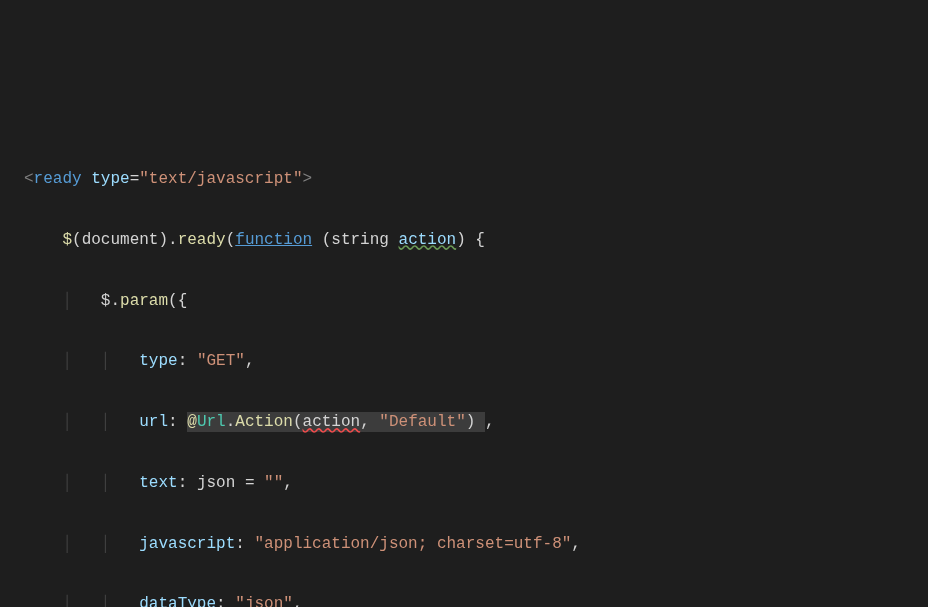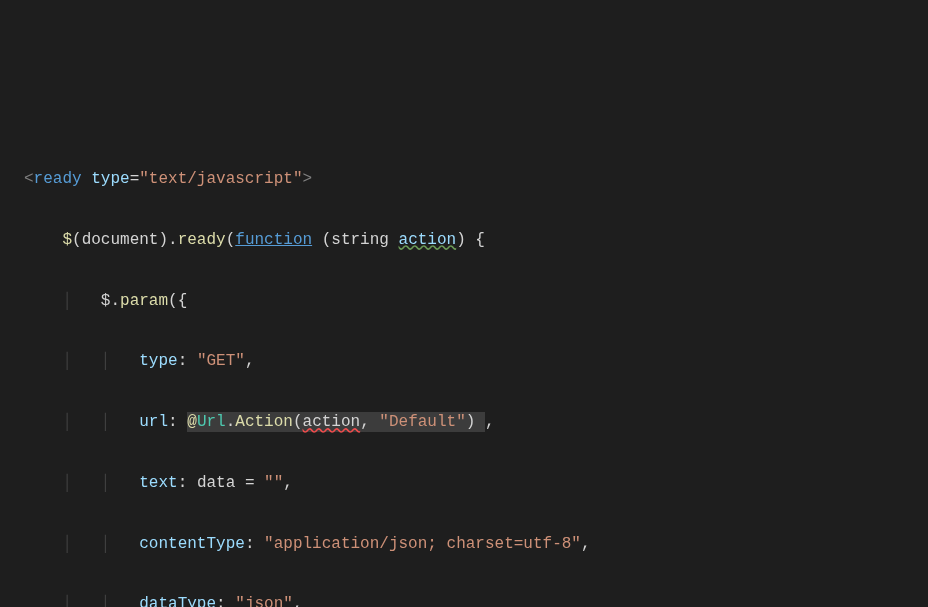--- a/index.html
+++ b/index.html
@@ -51,22 +51,22 @@
 <body>
 
 
 
 <div>
 <div class="line"><span class="tag">&lt;</span><span class="tagname">ready</span><span> </span><span class="attr">type</span><span class="punct">=</span><span class="string">"text/javascript"</span><span class="tag">&gt;</span></div>
 <div class="line">    <span class="fn">$</span><span class="paren">(</span><span class="ident">document</span><span class="paren">)</span><span class="punct">.</span><span class="fn">ready</span><span class="paren">(</span><span class="keyword">function</span><span> </span><span class="paren">(</span><span class="ident">string</span><span> </span><span class="param squiggle-green">action</span><span class="paren">)</span><span> </span><span class="brace">{</span></div>
 <div class="line">    <span class="guide">│</span>   <span class="ident">$</span><span class="punct">.</span><span class="fn">param</span><span class="paren">(</span><span class="brace">{</span></div>
 <div class="line">    <span class="guide">│</span>   <span class="guide">│</span>   <span class="prop">type</span><span class="punct">:</span><span> </span><span class="string">"GET"</span><span class="punct">,</span></div>
 <div class="line">    <span class="guide">│</span>   <span class="guide">│</span>   <span class="prop">url</span><span class="punct">:</span><span> </span><span class="razor-highlight"><span class="fn">@</span><span class="ns">Url</span><span class="punct">.</span><span class="fn">Action</span><span class="paren">(</span><span class="ident squiggle-red">action</span><span class="punct">,</span><span> </span><span class="string">"Default"</span><span class="paren">)</span><span> </span></span><span class="punct">,</span></div>
-<div class="line">    <span class="guide">│</span>   <span class="guide">│</span>   <span class="prop">text</span><span class="punct">:</span><span> </span><span class="ident">data</span><span> </span><span class="punct">=</span><span> </span><span class="string">""</span><span class="punct">,</span></div>
-<div class="line">    <span class="guide">│</span>   <span class="guide">│</span>   <span class="prop">contentType</span><span class="punct">:</span><span> </span><span class="string">"application/json; charset=utf-8"</span><span class="punct">,</span></div>
+<div class="line">    <span class="guide">│</span>   <span class="guide">│</span>   <span class="prop">text</span><span class="punct">:</span><span> </span><span class="ident">json</span><span> </span><span class="punct">=</span><span> </span><span class="string">""</span><span class="punct">,</span></div>
+<div class="line">    <span class="guide">│</span>   <span class="guide">│</span>   <span class="prop">javascript</span><span class="punct">:</span><span> </span><span class="string">"application/json; charset=utf-8"</span><span class="punct">,</span></div>
 <div class="line">    <span class="guide">│</span>   <span class="guide">│</span>   <span class="prop">dataType</span><span class="punct">:</span><span> </span><span class="string">"json"</span><span class="punct">,</span></div>
 
 
 
 
 
 
 
 
 

